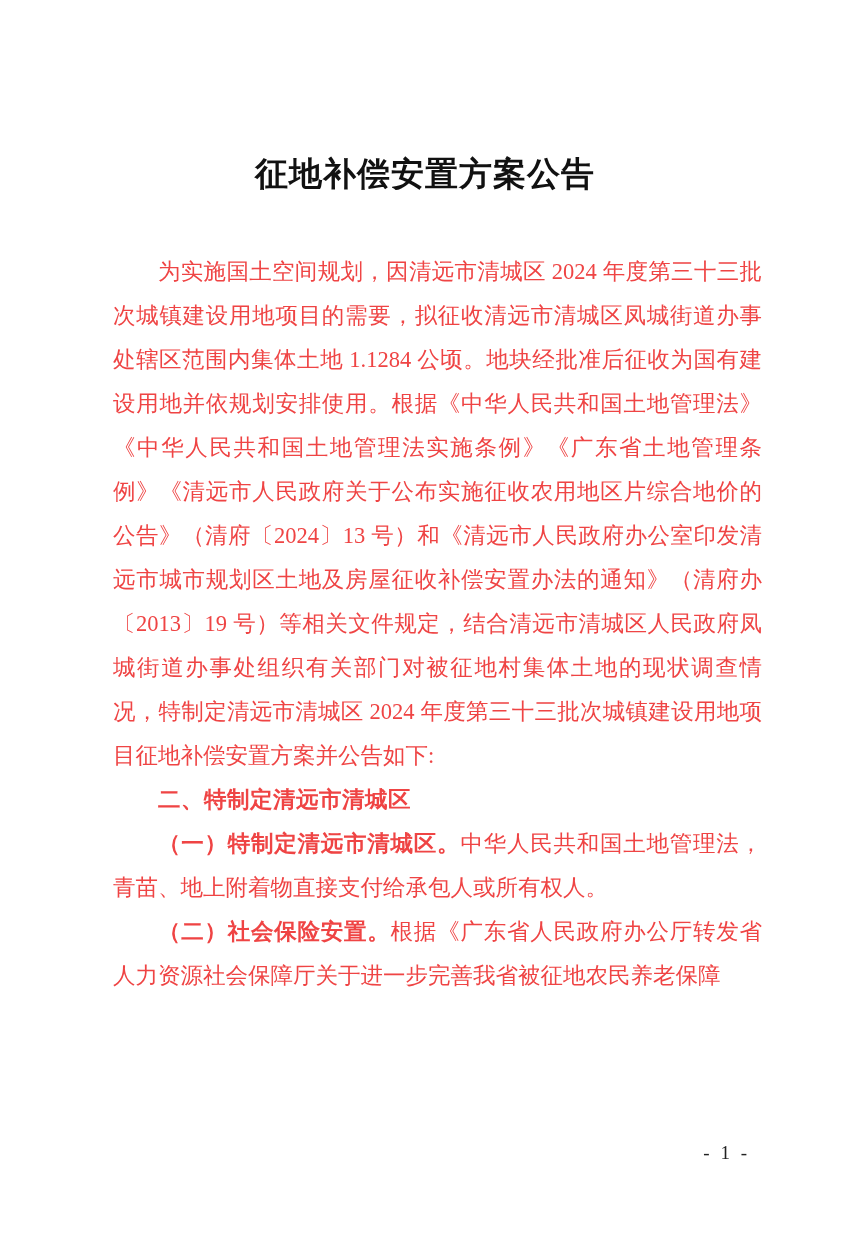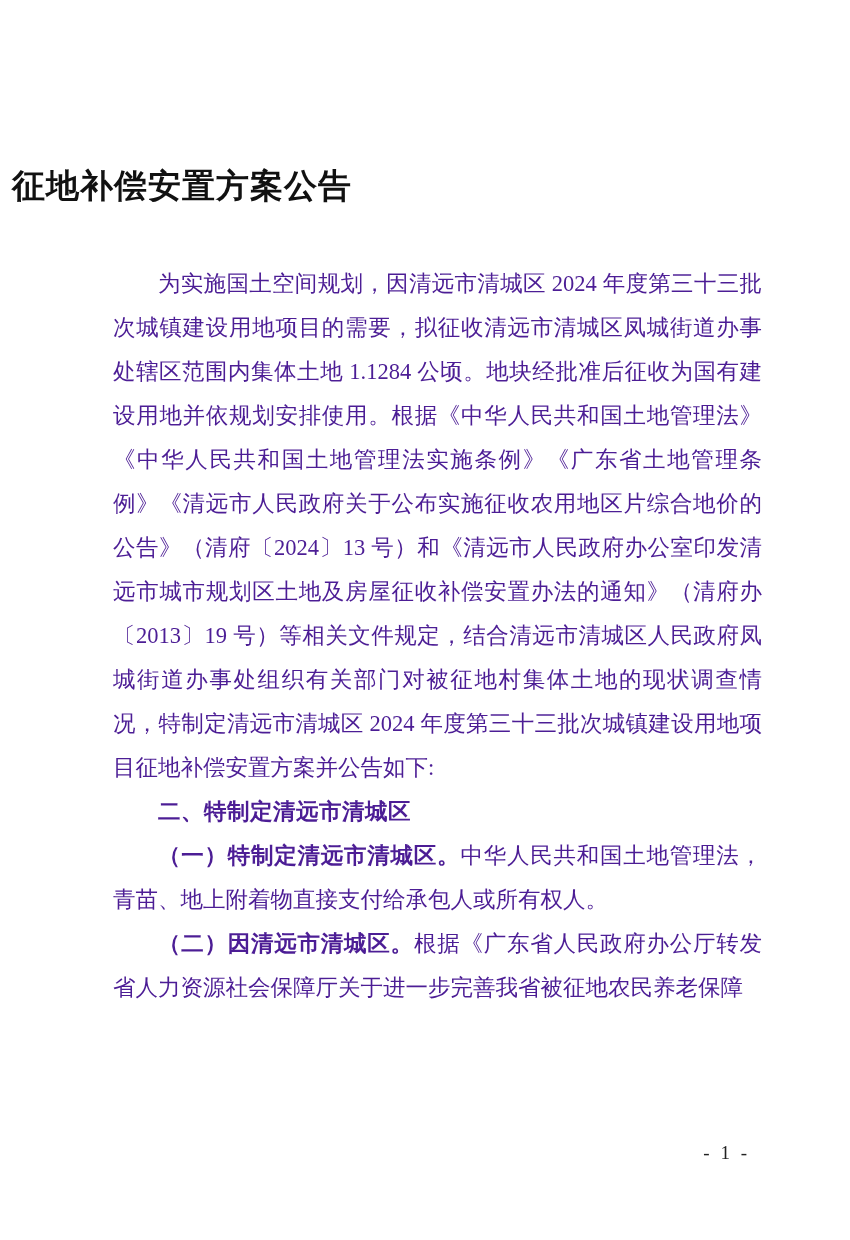--- a/index.html
+++ b/index.html
@@ -12,34 +12,34 @@
     width: 850px;
     height: 1240px;
     background: #ffffff;
     box-sizing: border-box;
     padding-top: 150px;
     overflow: hidden;
     color: #151515;
     font-family: "Liberation Serif", "DejaVu Serif", serif;
   }
   .doc-title {
-    margin: 12px;
-    text-align: left;
+    margin: 0;
+    text-align: center;
     font-size: 33px;
     line-height: 48px;
     font-weight: 700;
     letter-spacing: 1px;
     color: #111111;
   }
   .doc-body {
     margin: 52px 88px 0 113px;
     font-size: 22.5px;
     line-height: 44px;
     text-align: justify;
-    color: #4c1d95;
+    color: #ef4444;
   }
   .para {
     margin: 0;
     text-indent: 2em;
   }
   .para.heading {
     font-weight: 700;
     font-family: "Liberation Sans", "DejaVu Sans", sans-serif;
     letter-spacing: 0.5px;
   }
@@ -60,17 +60,17 @@
 </head>
 <body>
 
 <div class="page">
   <h1 class="doc-title">征地补偿安置方案公告</h1>
 
   <div class="doc-body" id="doc-body">
       <p class="para body"><span>为实施国土空间规划，因清远市清城区 2024 年度第三十三批次城镇建设用地项目的需要，拟征收清远市清城区凤城街道办事处辖区范围内集体土地 1.1284 公顷。地块经批准后征收为国有建设用地并依规划安排使用。根据《中华人民共和国土地管理法》《中华人民共和国土地管理法实施条例》《广东省土地管理条例》《清远市人民政府关于公布实施征收农用地区片综合地价的公告》（清府〔2024〕13 号）和《清远市人民政府办公室印发清远市城市规划区土地及房屋征收补偿安置办法的通知》（清府办〔2013〕19 号）等相关文件规定，结合清远市清城区人民政府凤城街道办事处组织有关部门对被征地村集体土地的现状调查情况，特制定清远市清城区 2024 年度第三十三批次城镇建设用地项目征地补偿安置方案并公告如下:</span></p>
       <p class="para heading"><span class="bold-run">二、特制定清远市清城区</span></p>
       <p class="para body"><span class="bold-run">（一）特制定清远市清城区。</span><span>中华人民共和国土地管理法，青苗、地上附着物直接支付给承包人或所有权人。</span></p>
-      <p class="para body"><span class="bold-run">（二）因清远市清城区。</span><span>根据《广东省人民政府办公厅转发省人力资源社会保障厅关于进一步完善我省被征地农民养老保障</span></p>
+      <p class="para body"><span class="bold-run">（二）社会保险安置。</span><span>根据《广东省人民政府办公厅转发省人力资源社会保障厅关于进一步完善我省被征地农民养老保障</span></p>
     </div>
 
   <div class="page-number">- 1 -</div>
 </div>
 
 </body></html>

